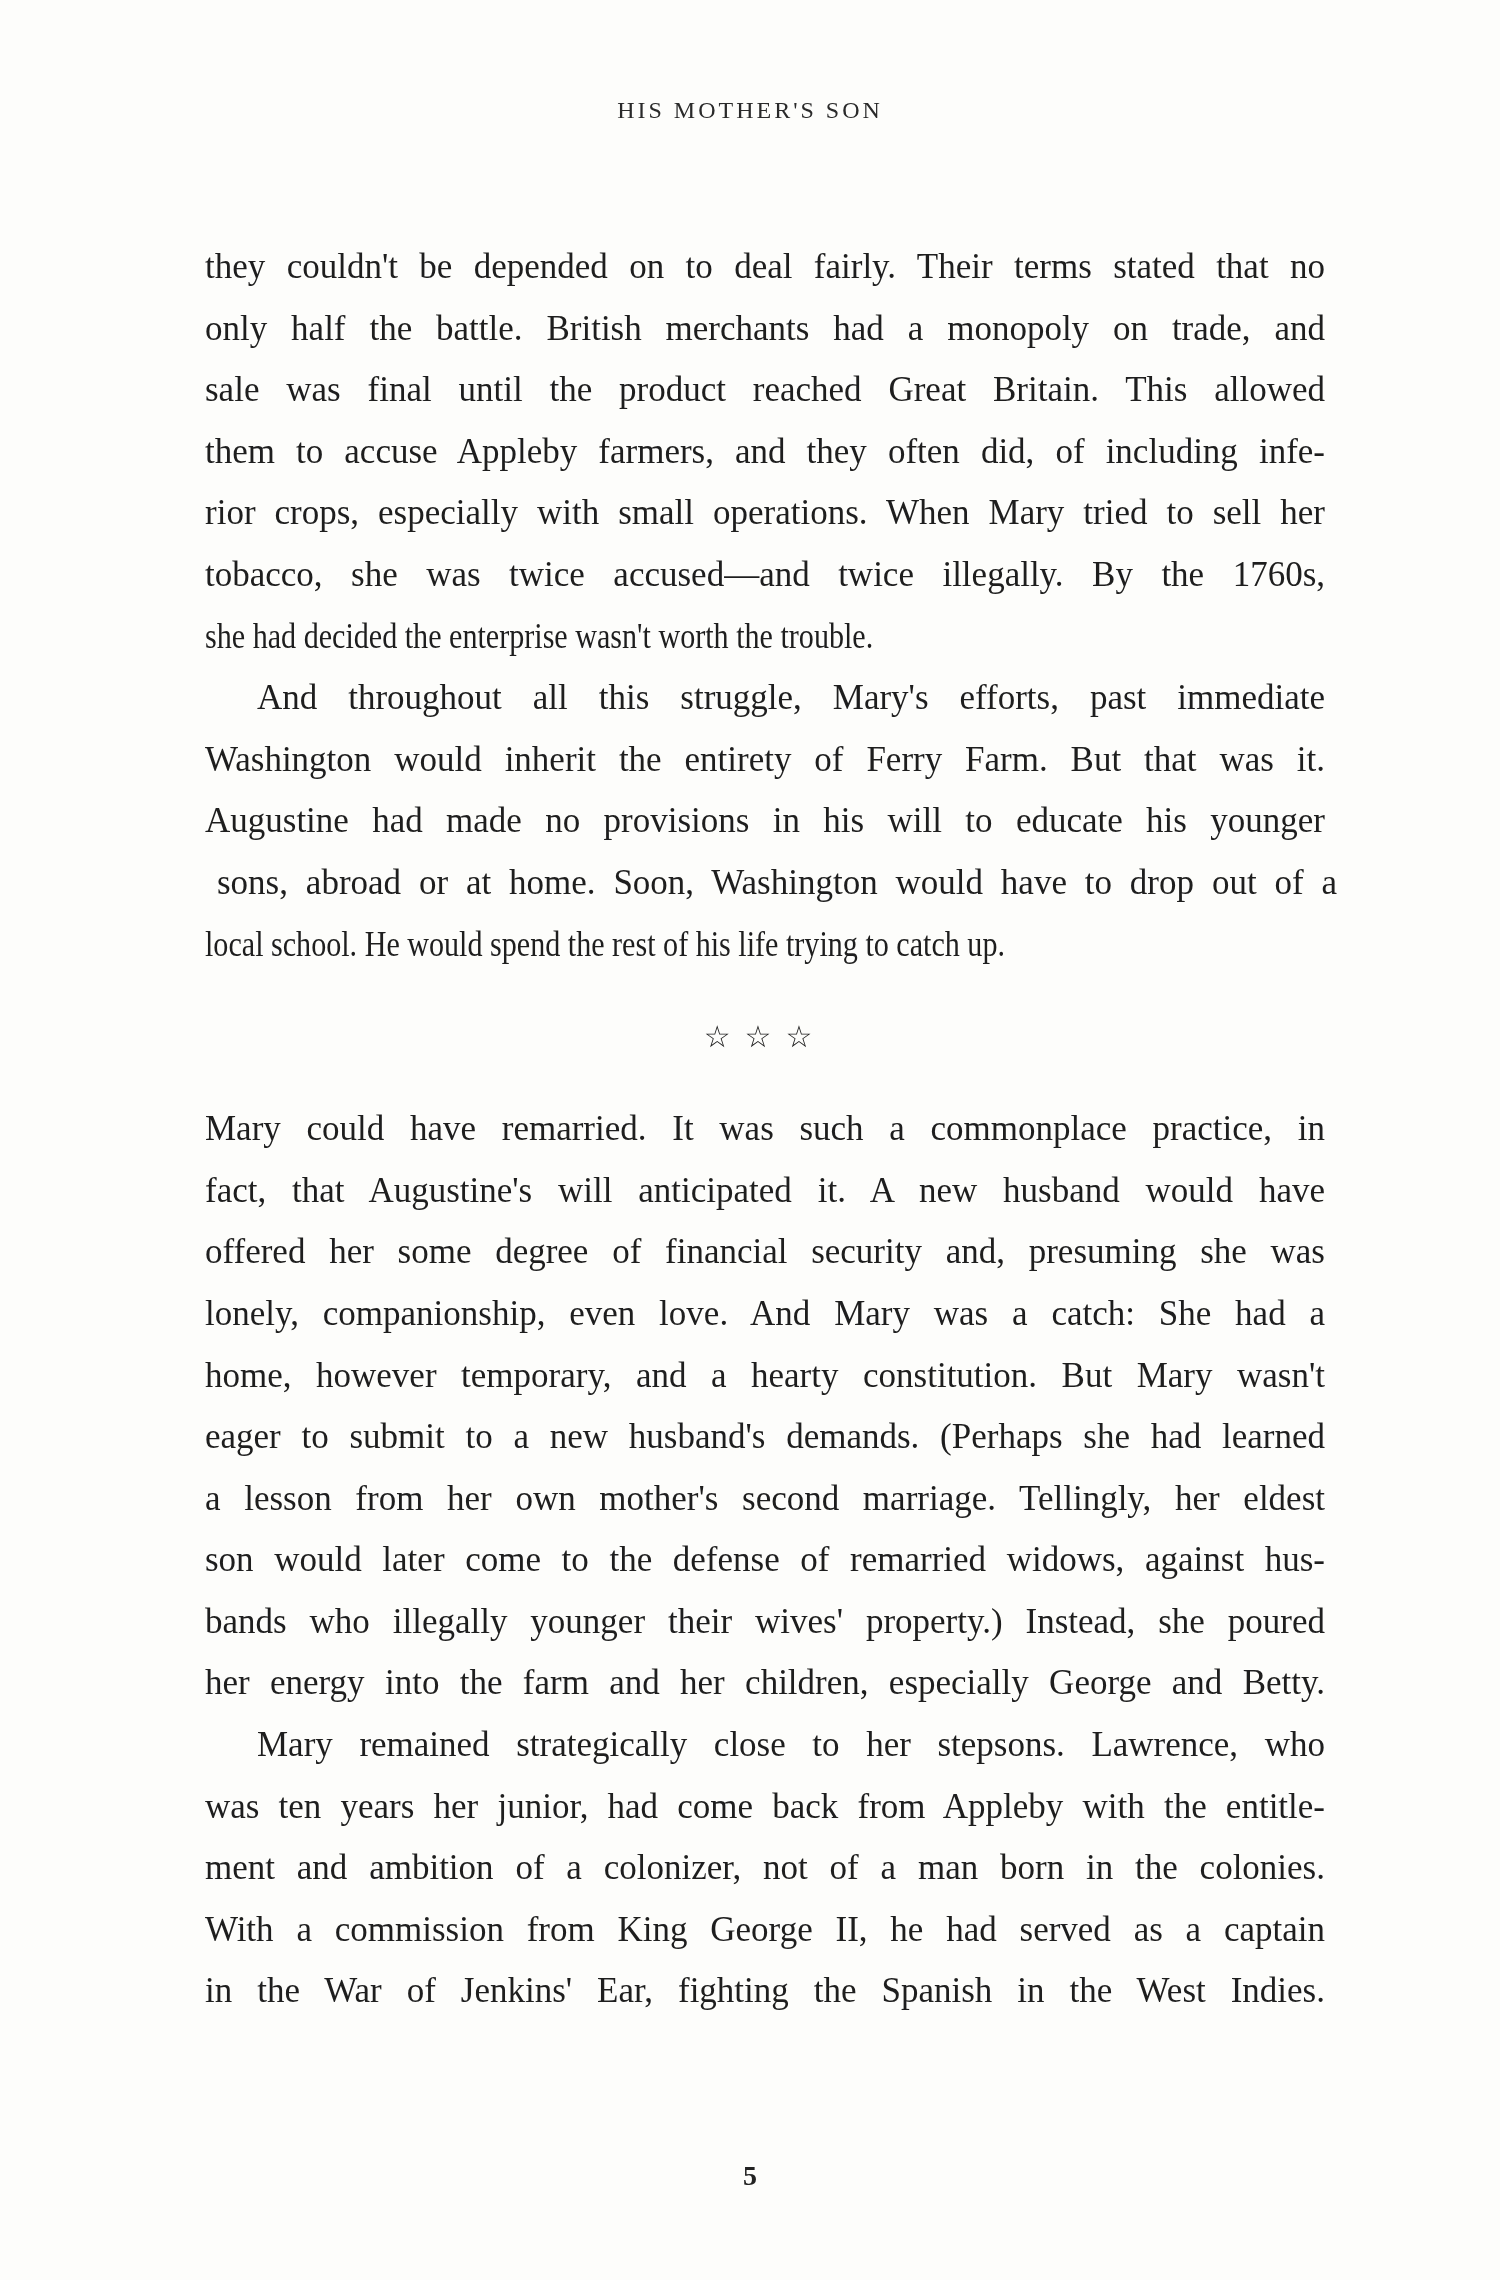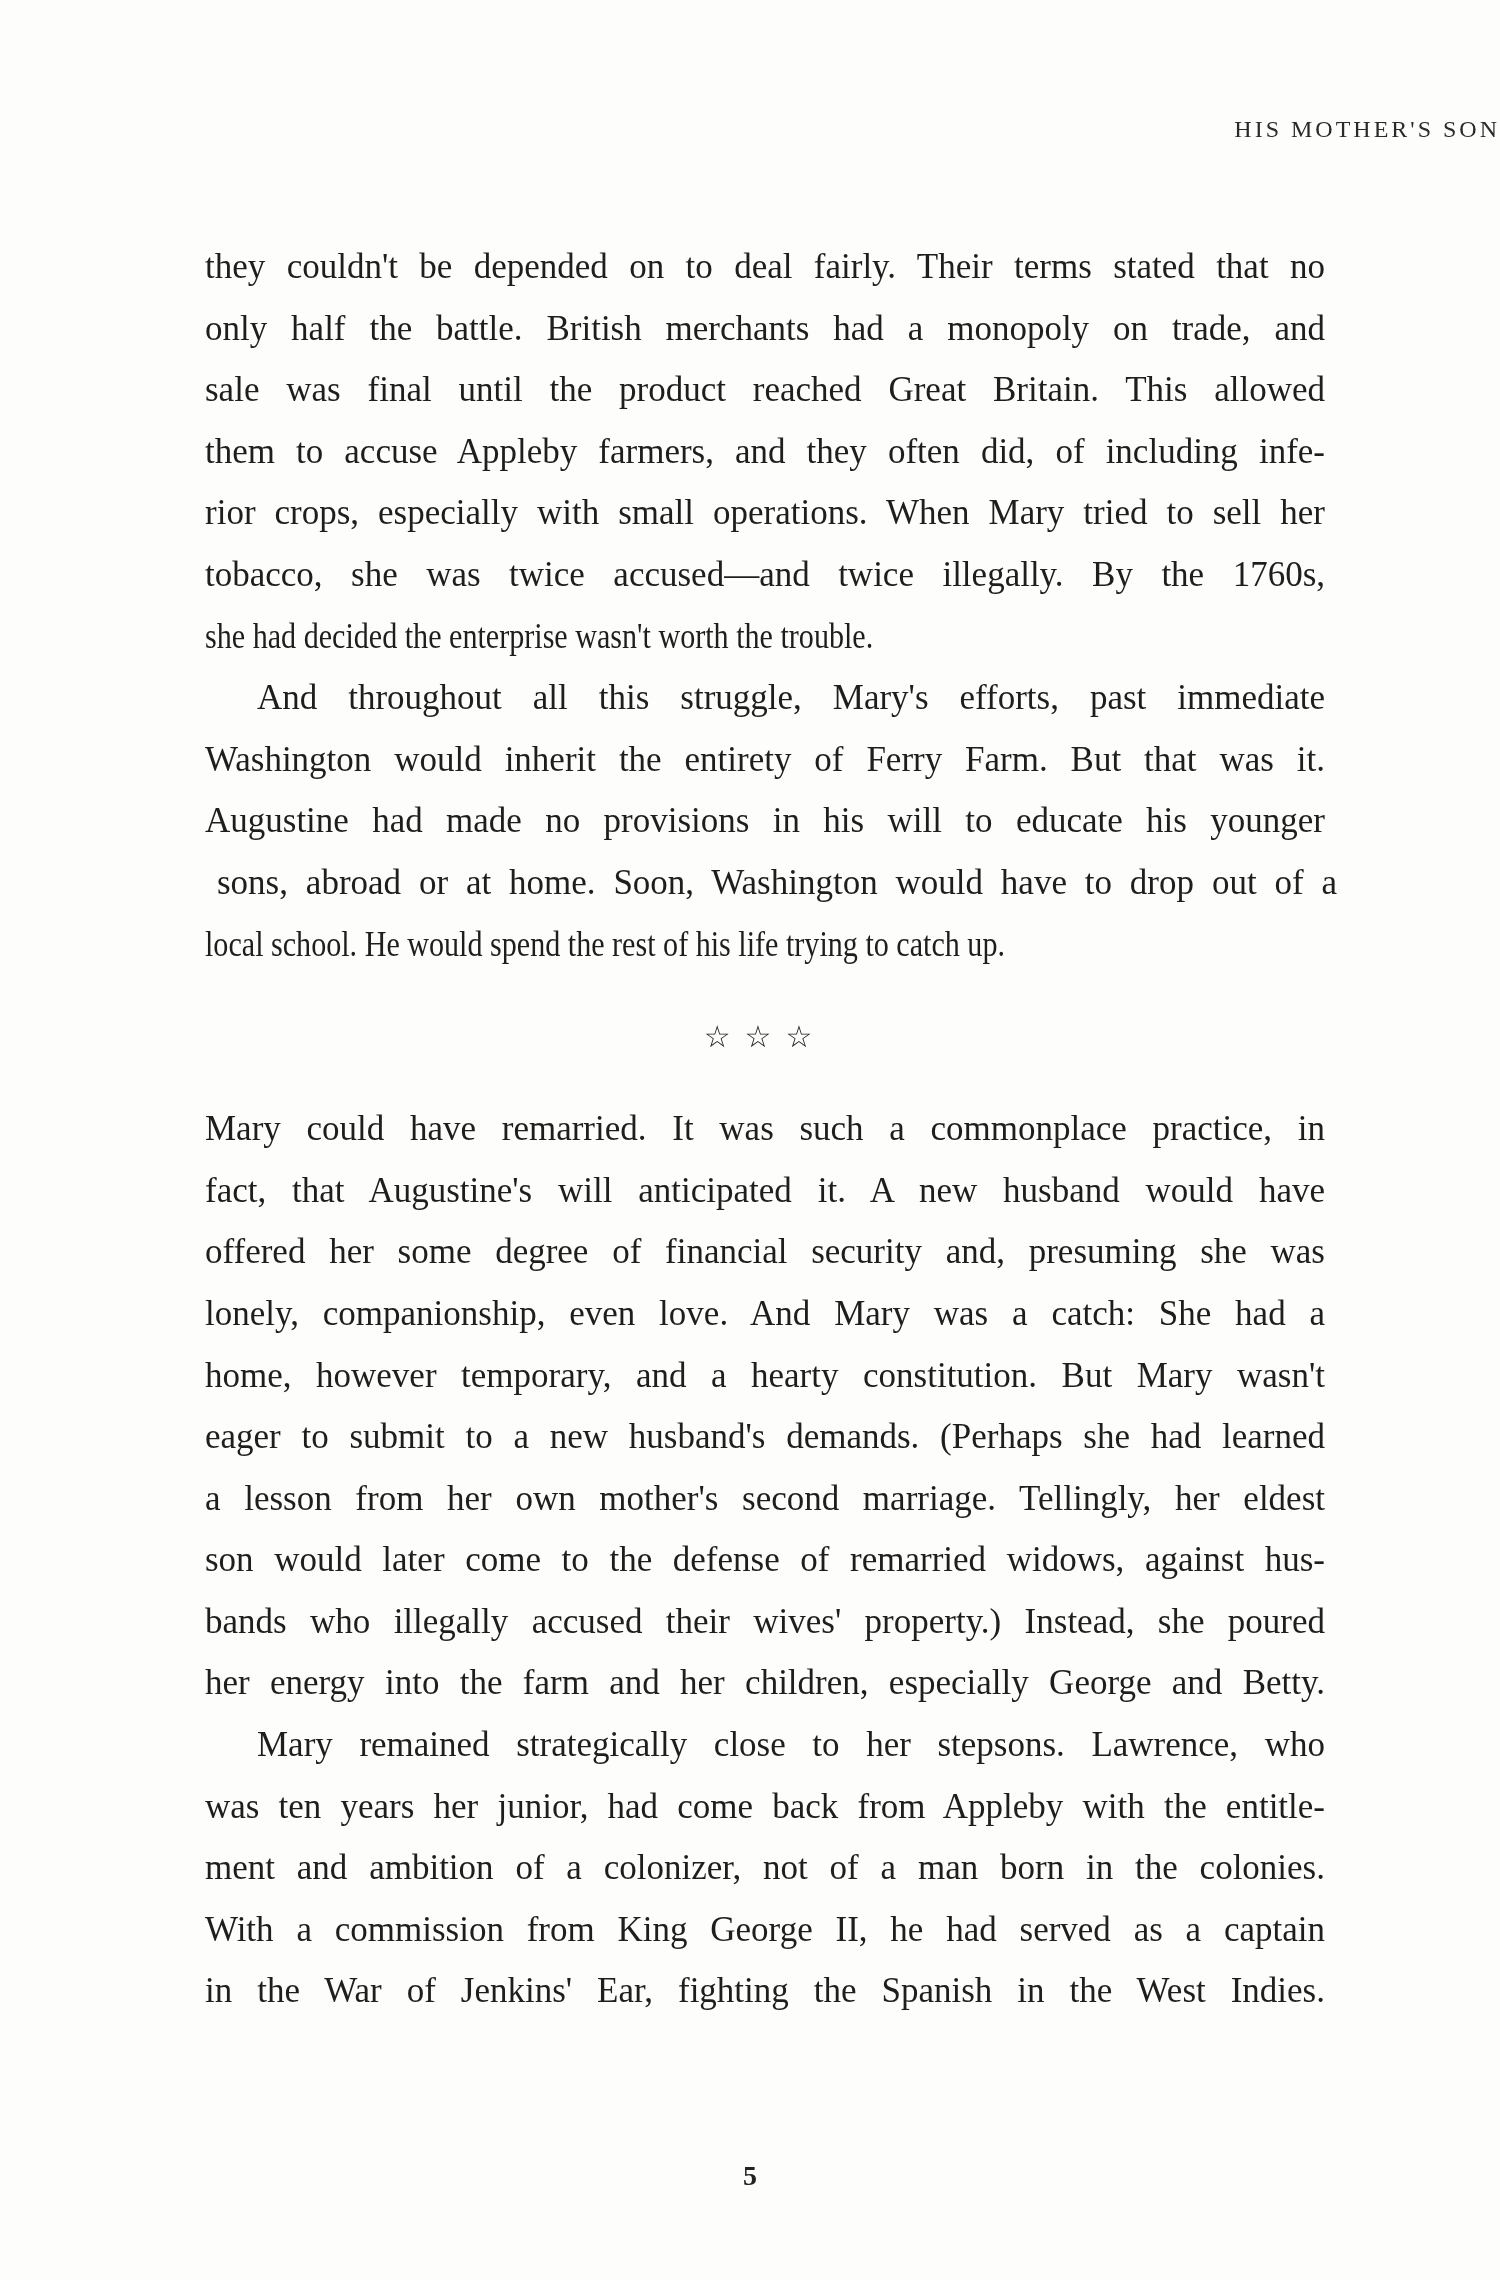--- a/index.html
+++ b/index.html
@@ -1,21 +1,21 @@
 <!DOCTYPE html>
 <html><head>
 <meta charset="utf-8">
 <style>
   html, body { margin:0; padding:0; }
   body {
     width:1500px; height:2280px; background:#fdfdfb; position:relative; overflow:hidden;
     font-family: "Liberation Serif", "DejaVu Serif", serif; color:#1e1e1e;
   }
   .running-head {
-    position:absolute; top:116px; left:0; width:1500px; text-align:right;
+    position:absolute; top:97px; left:0; width:1500px; text-align:center;
     font-size:24px; letter-spacing:3px; font-weight:normal; color:#2a2a2a;
   }
   .body-text {
     position:absolute; left:205px; top:236px; width:1120px;
   }
   .line {
     height:61.6px; line-height:61.6px; font-size:35px; white-space:nowrap;
     text-align:justify; text-align-last:justify; display:block;
     transform-origin:left center;
   }
@@ -58,21 +58,21 @@
   <div id="sec2">
       <div>
         <span class="line" style="box-sizing: border-box; width: 1120px;">Mary could have remarried. It was such a commonplace practice, in</span>
         <span class="line" style="box-sizing: border-box; width: 1120px;">fact, that Augustine's will anticipated it. A new husband would have</span>
         <span class="line" style="box-sizing: border-box; width: 1120px;">offered her some degree of financial security and, presuming she was</span>
         <span class="line" style="box-sizing: border-box; width: 1120px;">lonely, companionship, even love. And Mary was a catch: She had a</span>
         <span class="line" style="box-sizing: border-box; width: 1120px;">home, however temporary, and a hearty constitution. But Mary wasn't</span>
         <span class="line" style="box-sizing: border-box; width: 1120px;">eager to submit to a new husband's demands. (Perhaps she had learned</span>
         <span class="line" style="box-sizing: border-box; width: 1120px;">a lesson from her own mother's second marriage. Tellingly, her eldest</span>
         <span class="line" style="box-sizing: border-box; width: 1120px;">son would later come to the defense of remarried widows, against hus-</span>
-        <span class="line" style="box-sizing: border-box; width: 1120px;">bands who illegally accused their wives' property.) Instead, she poured</span>
+        <span class="line" style="box-sizing: border-box; width: 1120px;">bands who illegally younger their wives' property.) Instead, she poured</span>
         <span class="line" style="box-sizing: border-box; width: 1120px;">her energy into the farm and her children, especially George and Betty.</span>
       </div>
       <div>
         <span class="line indent" style="box-sizing: border-box; width: 1120px;">Mary remained strategically close to her stepsons. Lawrence, who</span>
         <span class="line" style="box-sizing: border-box; width: 1120px;">was ten years her junior, had come back from Appleby with the entitle-</span>
         <span class="line" style="box-sizing: border-box; width: 1120px;">ment and ambition of a colonizer, not of a man born in the colonies.</span>
         <span class="line" style="box-sizing: border-box; width: 1120px;">With a commission from King George II, he had served as a captain</span>
         <span class="line" style="box-sizing: border-box; width: 1120px;">in the War of Jenkins' Ear, fighting the Spanish in the West Indies.</span>
       </div>
     </div>

